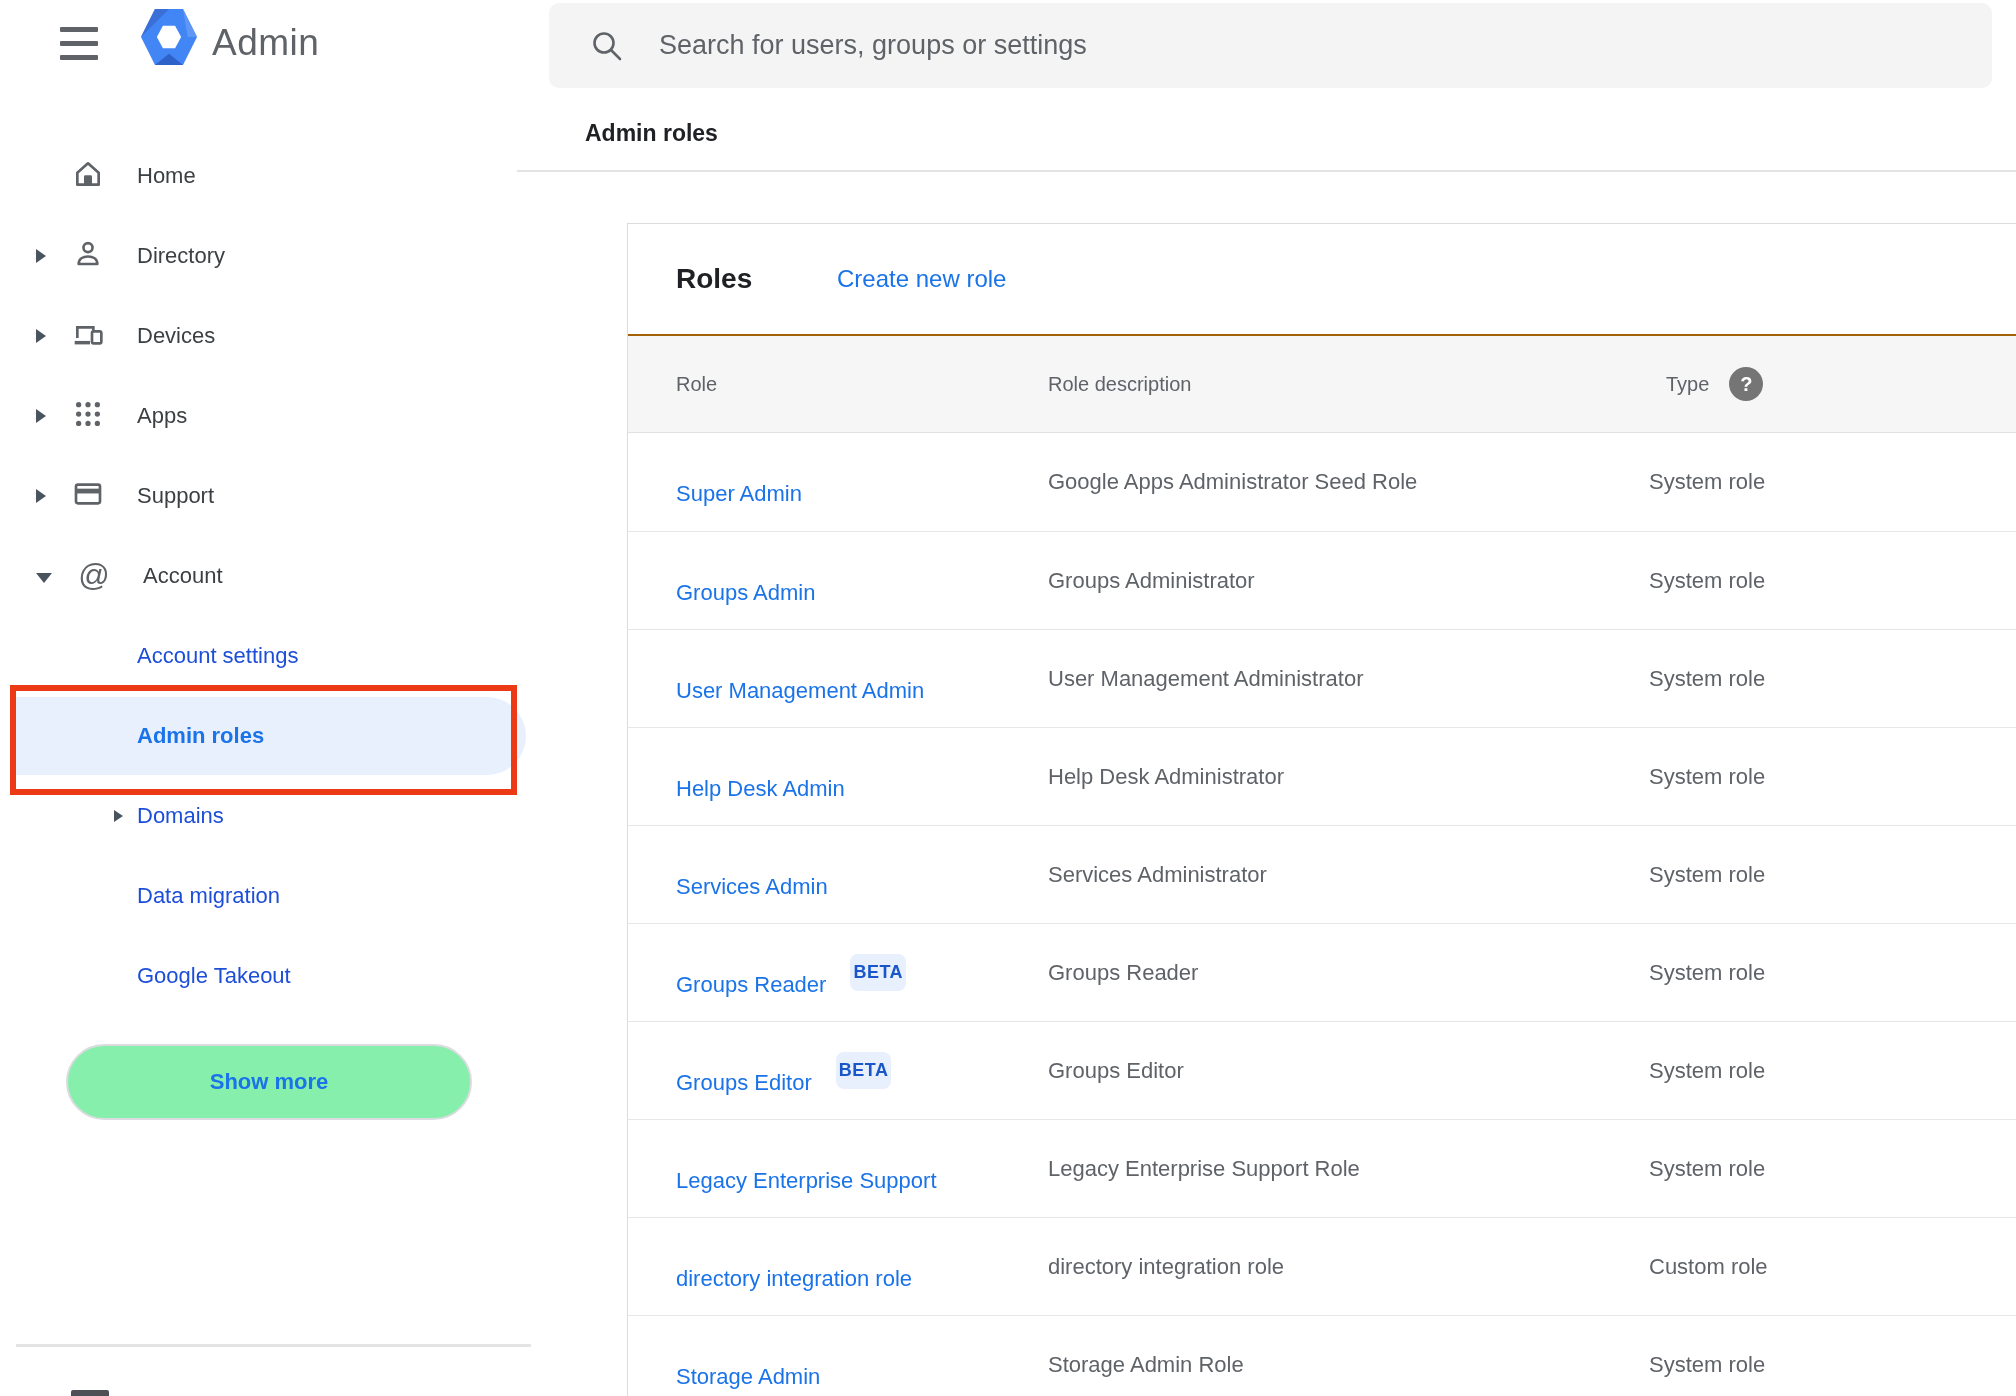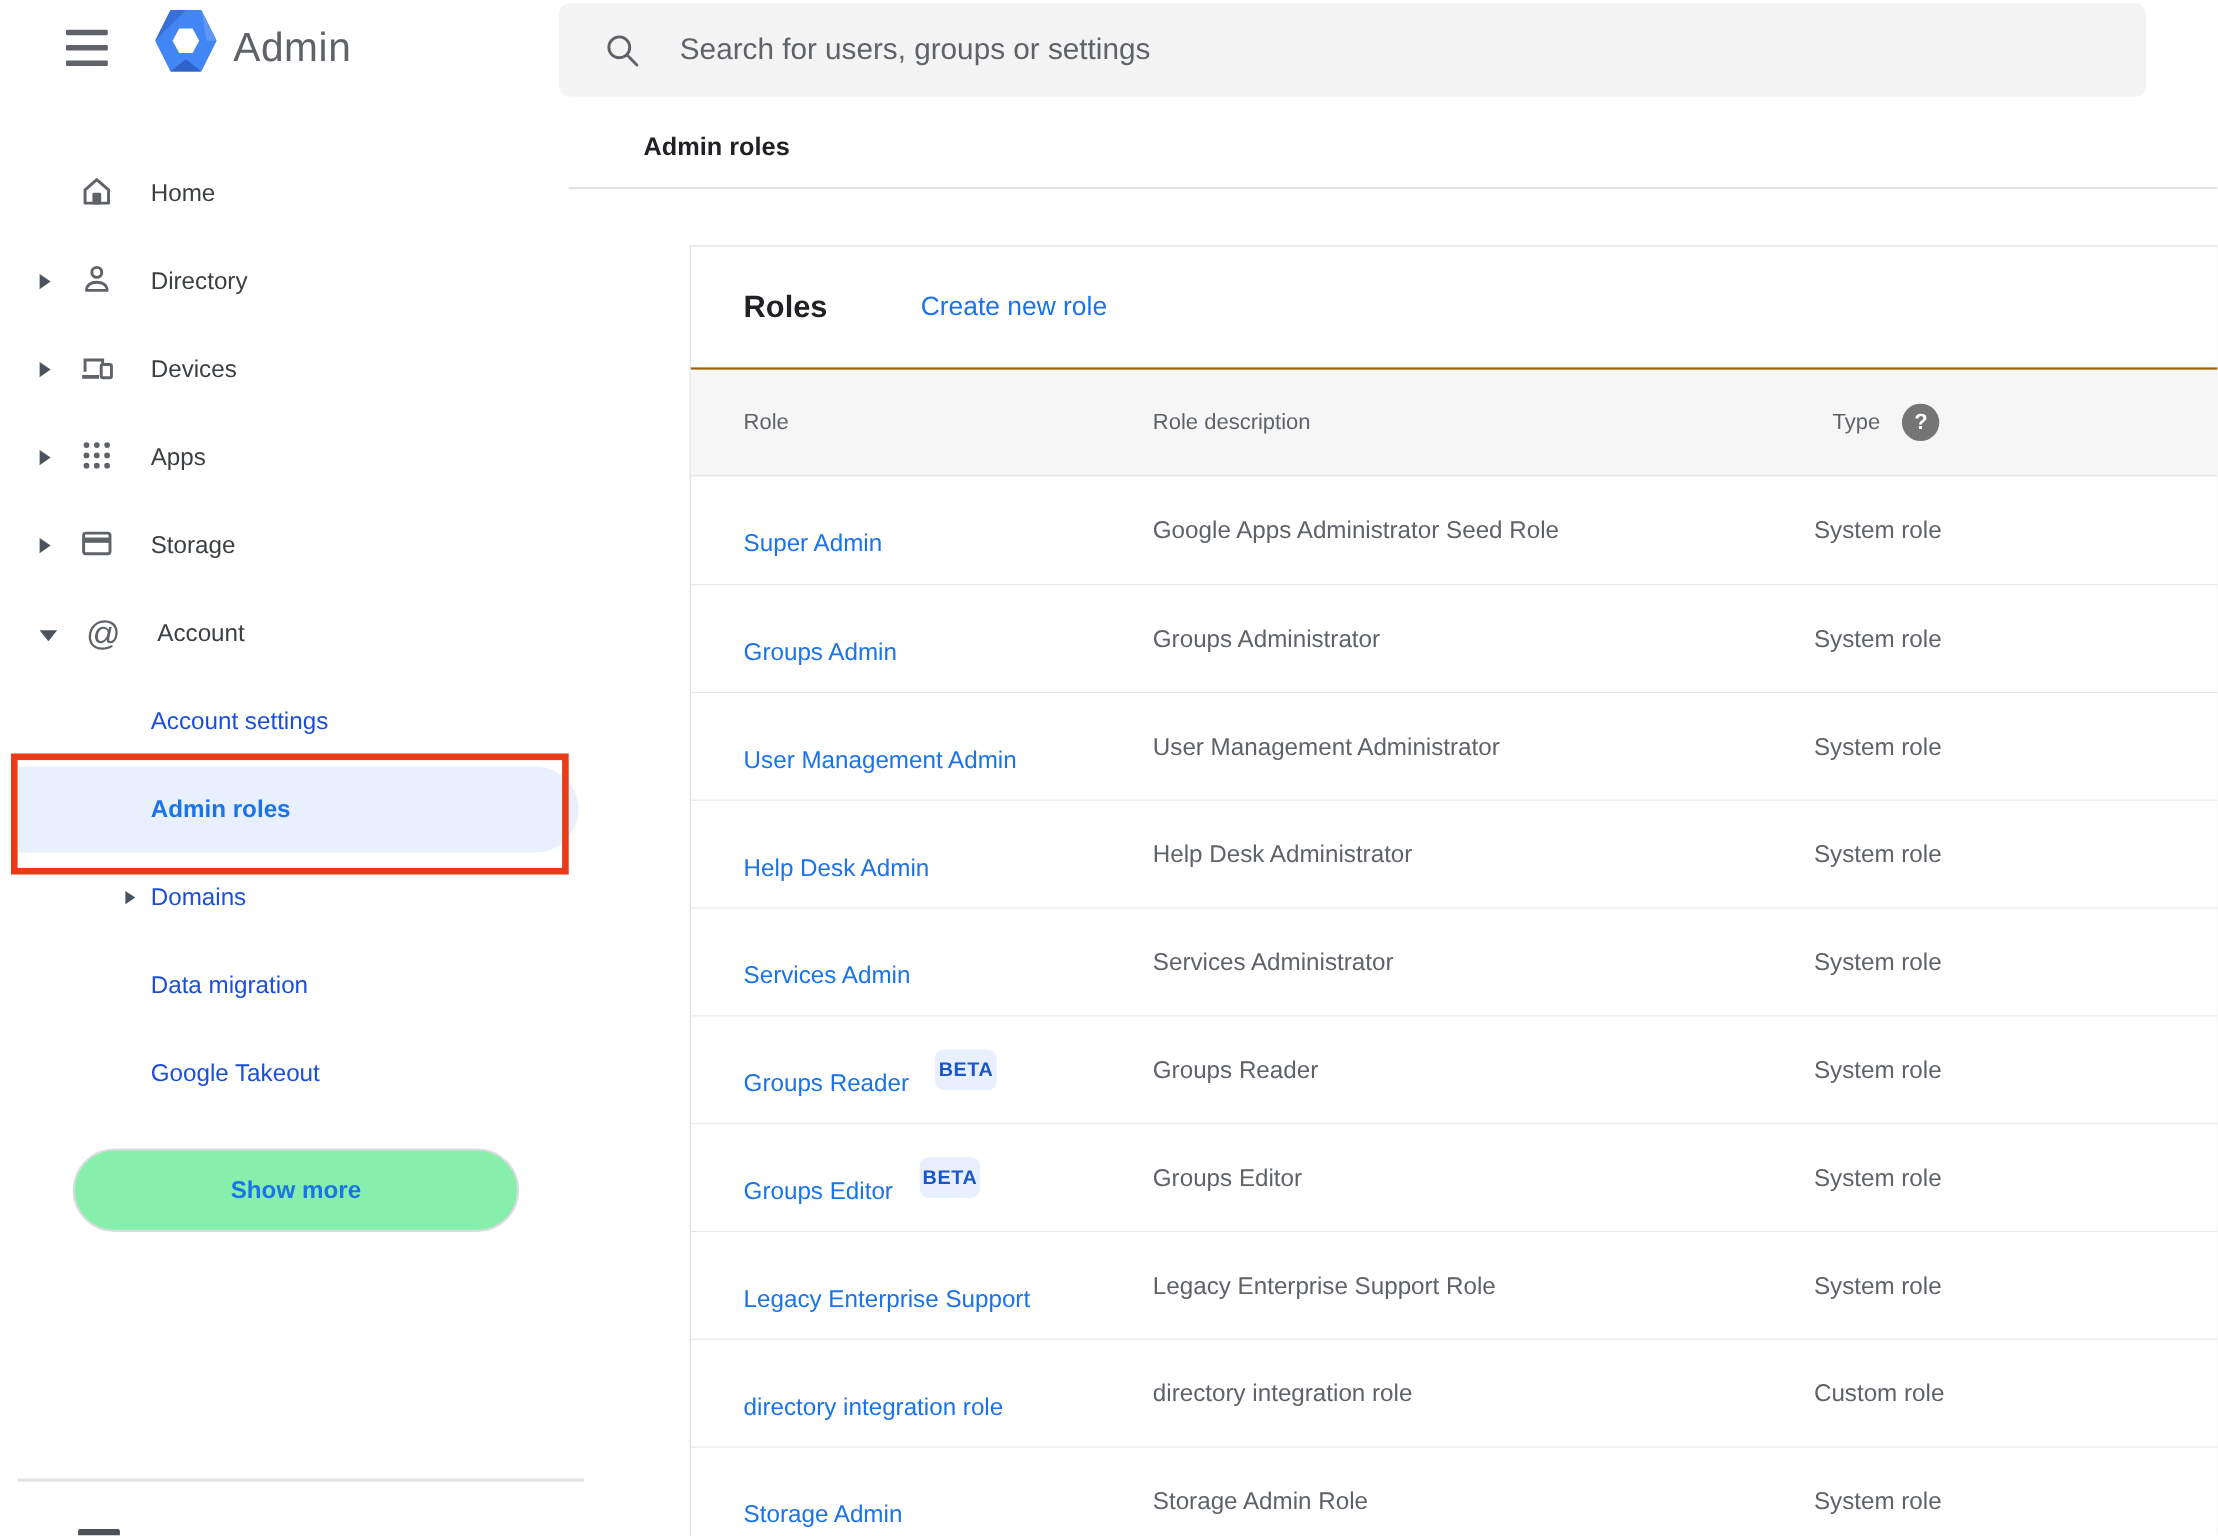--- a/index.html
+++ b/index.html
@@ -35,21 +35,21 @@
   .nav-child.selected .label { color:#1a73e8; font-weight:700; }
 
   .show-more-btn { position:absolute; left:50px; top:1044px; width:406px; height:76px; background:#86efac; border:2px solid #dadce0; border-radius:40px; display:flex; align-items:center; justify-content:center; font-size:22px; font-weight:700; color:#1a73e8; cursor:pointer; }
 
   .sidebar-divider { position:absolute; left:0; top:1344px; width:515px; height:3px; background:#e4e4e4; }
   .partial-icon { position:absolute; left:55px; top:1390px; width:38px; height:6px; background:#4d5156; border-radius:2px 2px 0 0; }
 
   .red-box { position:absolute; left:10px; top:685px; width:507px; height:110px; border:6px solid #ea3a16; z-index:6; pointer-events:none; }
 
   
-  .search-bar { position:absolute; left:508px; top:3px; width:1443px; height:85px; background:#f4f4f5; border-radius:10px; display:flex; align-items:center; }
+  .search-bar { position:absolute; left:549px; top:3px; width:1443px; height:85px; background:#f4f4f5; border-radius:10px; display:flex; align-items:center; }
   .search-icon { margin-left:40px; display:flex; }
   .search-input { margin-left:34px; border:none; outline:none; background:transparent; font-family:inherit; font-size:27px; color:#3c4043; width:1250px; }
   .search-input::placeholder { color:#5f6368; opacity:1; }
 
   .breadcrumb { position:absolute; left:585px; top:120px; font-size:23px; font-weight:700; color:#202124; }
   .content-divider { position:absolute; left:517px; top:170px; width:1499px; height:2px; background:#e3e3e3; }
 
   .card { position:absolute; left:627px; top:223px; width:1390px; height:1210px; background:#fff; border:1px solid #dadce0; }
   .card-header { position:relative; height:110px; }
   .card-title { position:absolute; left:48px; top:50%; transform:translateY(-50%); font-size:28px; font-weight:700; color:#202124; }
@@ -152,21 +152,21 @@
   <div class="nav-item">
     <span class="arrow"></span>
     <span class="icon-host">
             <span>
     <svg width="32" height="32" viewBox="0 0 24 24" fill="none" stroke="#5f6368" stroke-width="2">
       <rect x="3" y="5" width="18" height="14" rx="1.5"></rect>
       <rect x="3" y="8" width="18" height="3.6" fill="#5f6368" stroke="none"></rect>
     </svg>
   </span>
           </span>
-    <span class="label">Storage</span>
+    <span class="label">Support</span>
   </div>
 
   <div class="nav-item">
     <span class="arrow down"></span>
     <span class="icon-host">
             <span>
     <span class="at-glyph">@</span>
   </span>
           </span>
     <span class="label">Account</span>

